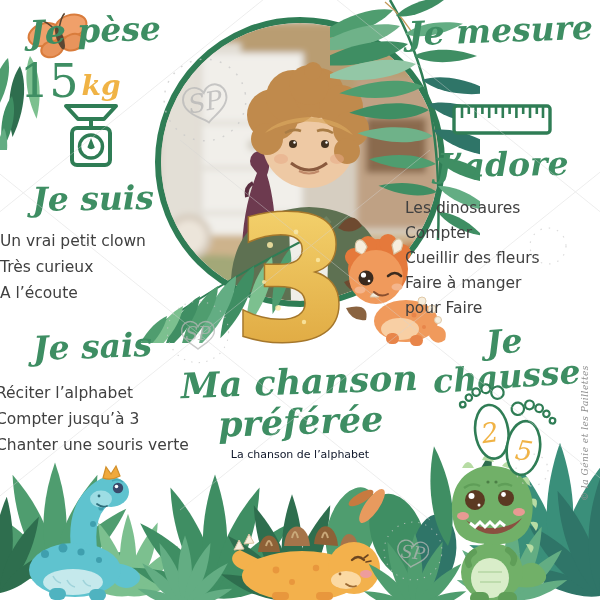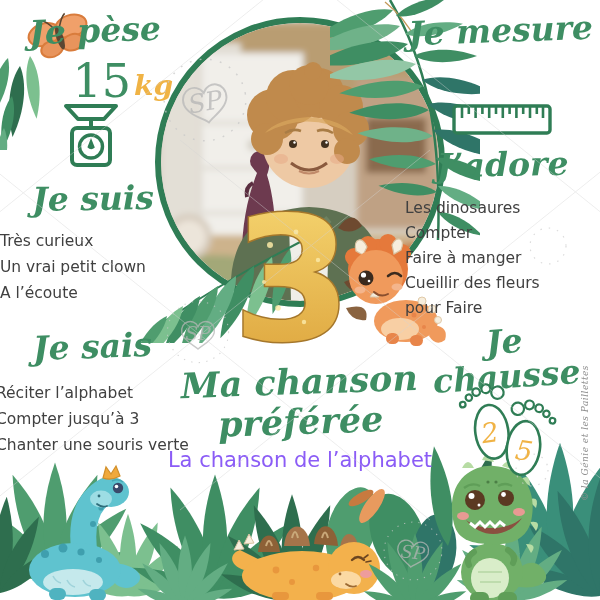--- a/index.html
+++ b/index.html
@@ -4,26 +4,26 @@
 <style>
   html,body{margin:0;padding:0;background:#fff;}
   .poster{position:relative;width:600px;height:600px;background:#fff;overflow:hidden;
           font-family:"DejaVu Sans",sans-serif;color:#2b2b2b;}
   .abs{position:absolute;}
   .h-script{font-family:"DejaVu Serif",serif;font-style:italic;font-weight:700;
             color:#3e8e63;text-align:center;line-height:1.05;}
   .h32{font-size:33px;}
   .list{text-align:left;font-size:15.5px;line-height:26px;color:#404040;}
   .list div{white-space:nowrap;}
-  .value-row{text-align:right;white-space:nowrap;}
+  .value-row{text-align:left;white-space:nowrap;}
   .big-num{font-family:"DejaVu Serif",serif;font-weight:400;font-size:46px;color:#3e8e63;}
   .unit{font-family:"DejaVu Serif",serif;font-style:italic;font-weight:700;
         font-size:28px;color:#f0b345;position:relative;top:-2px;left:3px;}
   .song-title{font-size:35px;line-height:40px;transform:rotate(-2deg);}
-  .song-value{text-align:center;font-size:21px;color:#8b5cf6;}
+  .song-value{text-align:center;font-size:11px;color:#0f172a;}
   .signature{position:absolute;width:170px;right:-70px;top:428px;transform:rotate(-90deg);
              font-family:"DejaVu Serif",serif;font-style:italic;font-size:9px;color:#8f8f8f;
              text-align:center;letter-spacing:.5px;}.z2{z-index:2}.z3{z-index:3}.z4{z-index:4}.z5{z-index:5}.z6{z-index:6}.z30{z-index:30}
   .photo-ring{left:155px;top:17px;width:278px;height:278px;border:6px solid #2f7d55;
               border-radius:50%;overflow:hidden;background:#d8cfc2;}
   svg{display:block;}
   .noptr{pointer-events:none;}
 </style>
 </head>
 <body>
@@ -225,22 +225,22 @@
       <path d="M4,4 H54 L42,17 H16 Z"></path>
       <line x1="29" y1="17" x2="29" y2="26"></line>
       <rect x="10" y="26" width="38" height="37" rx="5"></rect>
       <circle cx="29" cy="44.5" r="11.5" stroke-width="3.4"></circle>
     </g>
     <path d="M29,36 L32.8,45.5 Q29,49 25.4,45.2 Z" fill="#2f7d55"></path>
   </svg>
 
   <div class="abs z5 h-script h32" style="left:8px;top:182px;width:170px;transform:rotate(-1deg)">Je suis</div>
   <div class="abs z5 list" style="left:0;top:228px;width:186px">
+    <div>Un vrai petit clown</div>
     <div>Très curieux</div>
-    <div>Un vrai petit clown</div>
     <div>A l’écoute</div>
   </div>
 
   <div class="abs z5 h-script h32" style="left:10px;top:330px;width:165px;transform:rotate(-2deg)">Je sais</div>
   <div class="abs z5 list" style="left:-4px;top:380px;width:208px">
     <div>Réciter l’alphabet</div>
     <div>Compter jusqu’à 3</div>
     <div>Chanter une souris verte</div>
   </div>
 
@@ -261,22 +261,22 @@
       <line x1="78" y1="3" x2="78" y2="14"></line>
         <line x1="84.8" y1="3" x2="84.8" y2="10"></line>
       <line x1="91" y1="3" x2="91" y2="14"></line>
     </g>
   </svg>
 
   <div class="abs z5 h-script h32" style="left:420px;top:148px;width:165px;transform:rotate(-1deg)">J’adore</div>
   <div class="abs z5 list" style="left:405px;top:196px;width:195px;line-height:25px">
     <div>Les dinosaures</div>
     <div>Compter</div>
+    <div>Cueillir des fleurs</div>
     <div>Faire à manger</div>
-    <div>Cueillir des fleurs</div>
     <div>pour Faire</div>
   </div>
 
   <div class="abs z5 h-script h32" style="left:418px;top:325px;width:175px;transform:rotate(-4deg)">Je chausse</div>
   <svg class="abs z5" style="left:450px;top:372px" width="115" height="112" viewBox="0 0 115 112">
     <g transform="translate(10,14) rotate(-8,30,40)">
       <ellipse cx="31" cy="46" rx="16.5" ry="27" fill="#fff" stroke="#2f7d55" stroke-width="2.6"></ellipse>
       <g fill="#fff" stroke="#2f7d55" stroke-width="2.2">
         <circle cx="6" cy="15" r="2.8"></circle>
           <circle cx="13" cy="9" r="3.2"></circle>

